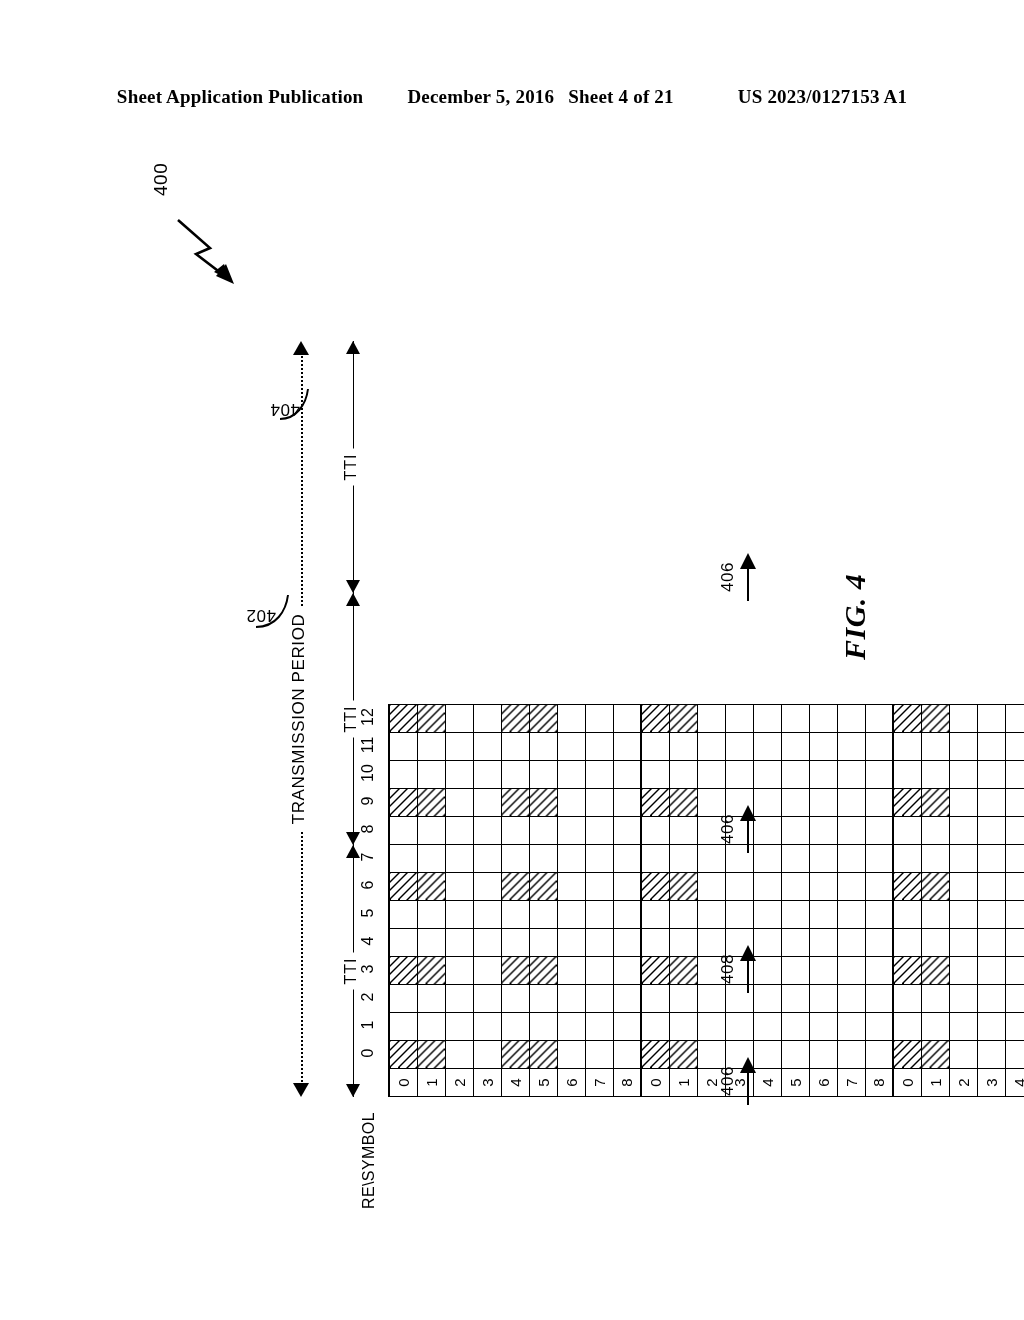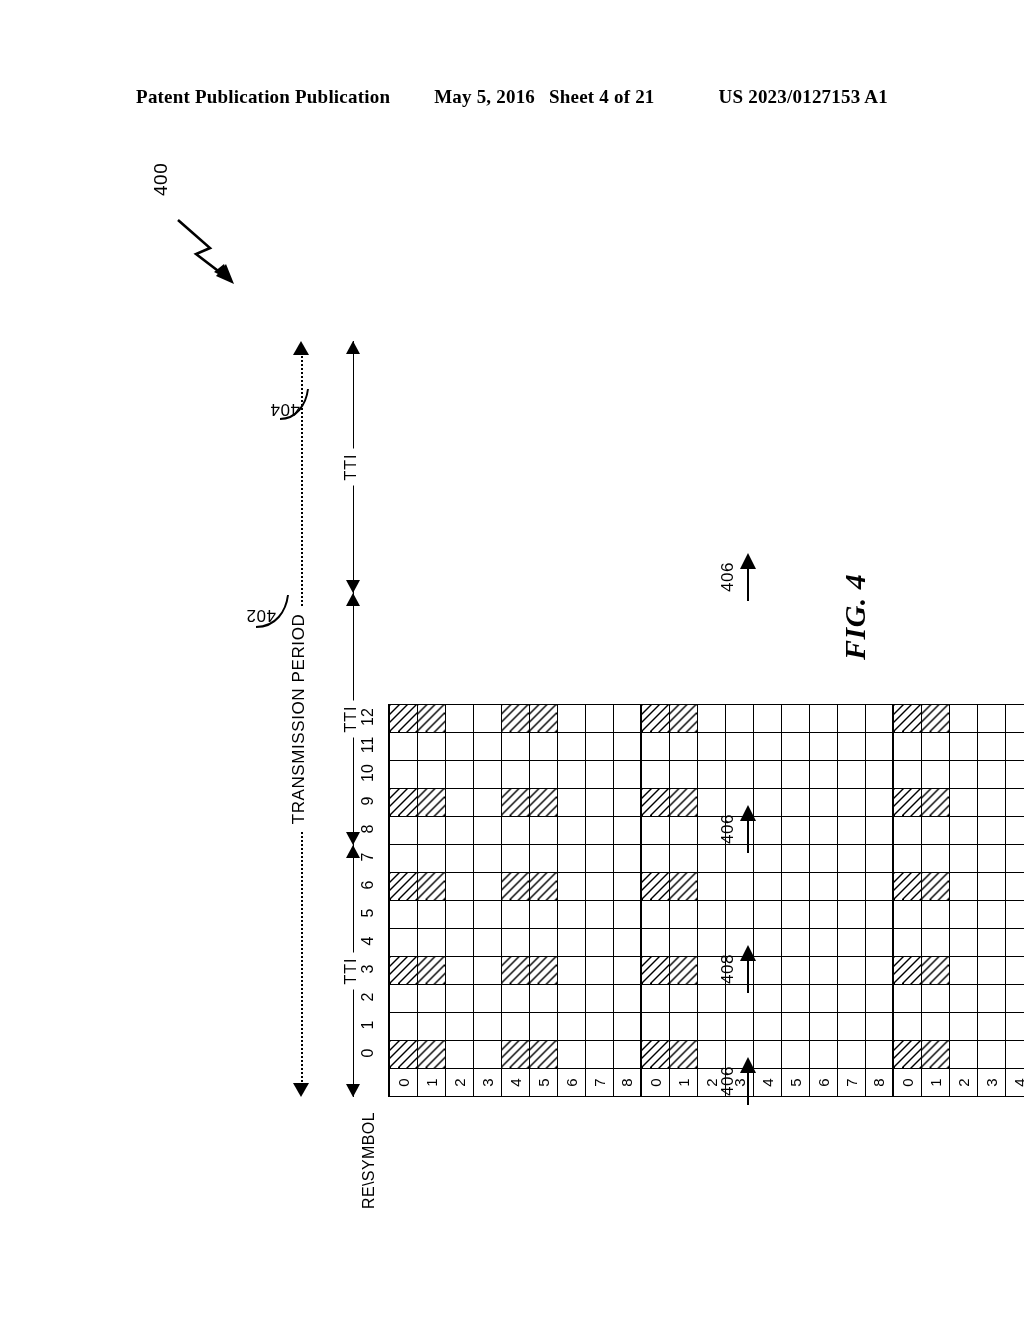--- a/index.html
+++ b/index.html
@@ -243,22 +243,22 @@
     transform: rotate(-90deg);
     transform-origin: left top;
     white-space: nowrap;
     letter-spacing: 0.5px;
   }
 </style>
 </head>
 <body>
 
 <div id="page-header">
-  <span class="h-pub">Patent Publication Publication</span>
-  <span class="h-date">May 5, 2016</span>
+  <span class="h-pub">Sheet Application Publication</span>
+  <span class="h-date">December 5, 2016</span>
   <span class="h-sheet">Sheet 4 of 21</span>
   <span class="h-num">US 2023/0127153 A1</span>
 </div>
 
 <div id="figure-area">
 
   <div id="ref-400">
     <span class="num400">400</span>
     <svg width="150" height="100" viewBox="0 0 150 100">
       <polyline points="26,24 58,52 44,58 78,84" fill="none" stroke="#000" stroke-width="2.6"></polyline>

